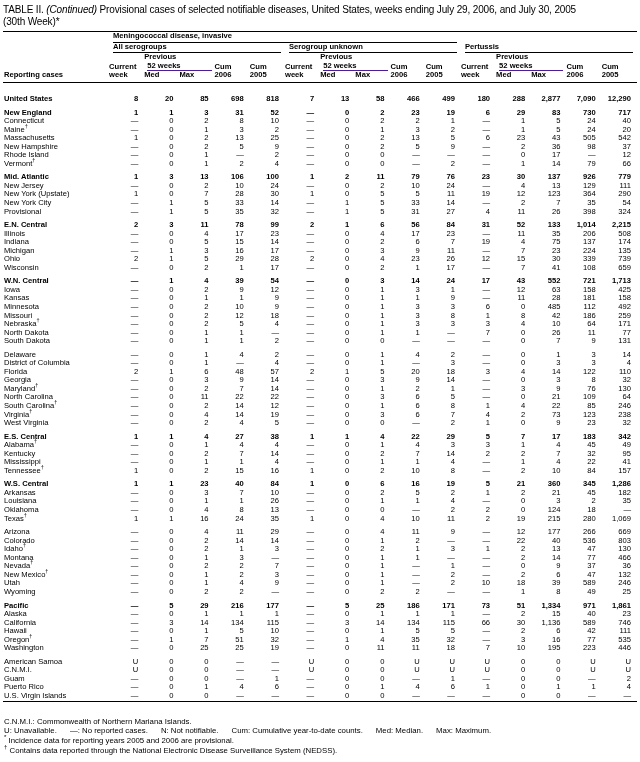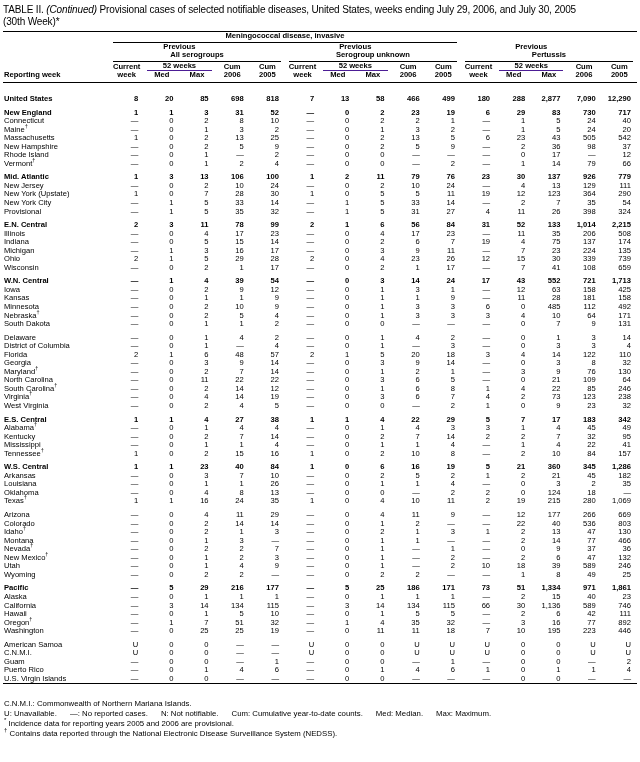--- a/index.html
+++ b/index.html
@@ -15,21 +15,21 @@
     letter-spacing:-0.15px; white-space:nowrap;
   }
   .title .cont { font-style:italic; }
   table.main {
     width:634px; table-layout:fixed; border-collapse:collapse;
     margin-top:3px;
     border-top:1px solid #000; border-bottom:1px solid #000;
   }
   col.c-label { width:106px; }
   col.c-num  { width:35.2px; }
-  th { font-weight:bold; font-size:7.6px; line-height:8.6px; vertical-align:bottom; text-align:center; padding:0; }
+  th { font-weight:bold; font-size:7.6px; line-height:8.6px; vertical-align:bottom; text-align:left; padding:0; }
   th .rule { border-bottom:1px solid #000; padding-bottom:1px; margin:0 4px; }
   th .rule52 { border-bottom:1px solid #4c1d95; padding-bottom:0; margin:0 3px; }
   tr.hdr-bottom th { border-bottom:1.5px solid #000; padding-bottom:2px; }
   th.ra { text-align:left; padding-left:1px; }
   td { font-size:7.6px; line-height:8.55px; padding:0; white-space:nowrap; }
   td.area { text-align:left; padding-left:1px; }
   td.num { text-align:right; padding-right:6px; }
   tr.bold td { font-weight:bold; }
   tr.spacer td { height:5px; line-height:5px; }
   tbody tr:first-child td { padding-top:12px; }
@@ -70,44 +70,44 @@
   <thead>
     <tr>
       <th></th>
       <th colspan="10">
           <div class="rule">Meningococcal disease, invasive</div>
         </th>
       <th colspan="5"></th>
     </tr>
     <tr>
       <th></th>
+      <th colspan="5">
+          <div class="rule">All serogroups</div>
+        </th>
+      <th colspan="5">
+          <div class="rule">Serogroup unknown</div>
+        </th>
+      <th colspan="5">
+          <div class="rule">Pertussis</div>
+        </th>
+    </tr>
+    <tr>
+      <th></th>
       <th></th>
         <th colspan="2">Previous</th>
         <th></th>
         <th></th>
       <th></th>
         <th colspan="2">Previous</th>
         <th></th>
         <th></th>
       <th></th>
         <th colspan="2">Previous</th>
         <th></th>
         <th></th>
-    </tr>
-    <tr>
-      <th></th>
-      <th colspan="5">
-          <div class="rule">All serogroups</div>
-        </th>
-      <th colspan="5">
-          <div class="rule">Serogroup unknown</div>
-        </th>
-      <th colspan="5">
-          <div class="rule">Pertussis</div>
-        </th>
     </tr>
     <tr>
       <th></th>
       <th>Current</th>
       <th colspan="2">
           <div class="rule52">52 weeks</div>
         </th>
       <th>Cum</th>
       <th>Cum</th>
       <th>Current</th>
@@ -117,21 +117,21 @@
       <th>Cum</th>
       <th>Cum</th>
       <th>Current</th>
       <th colspan="2">
           <div class="rule52">52 weeks</div>
         </th>
       <th>Cum</th>
       <th>Cum</th>
     </tr>
     <tr class="hdr-bottom">
-      <th class="ra">Reporting week</th>
+      <th class="ra">Reporting cases</th>
       <th>week</th>
       <th>Med</th>
       <th>Max</th>
       <th>2006</th>
       <th>2005</th>
       <th>week</th>
       <th>Med</th>
       <th>Max</th>
       <th>2006</th>
       <th>2005</th>
@@ -563,36 +563,72 @@
         <td class="num">1</td>
         <td class="num">3</td>
         <td class="num">3</td>
         <td class="num">6</td>
         <td class="num">0</td>
         <td class="num">485</td>
         <td class="num">112</td>
         <td class="num">492</td>
       </tr>
       <tr>
+        <td class="area">Missouri</td>
+        <td class="num">—</td>
+        <td class="num">0</td>
+        <td class="num">2</td>
+        <td class="num">12</td>
+        <td class="num">18</td>
+        <td class="num">—</td>
+        <td class="num">0</td>
+        <td class="num">1</td>
+        <td class="num">3</td>
+        <td class="num">8</td>
+        <td class="num">1</td>
+        <td class="num">8</td>
+        <td class="num">42</td>
+        <td class="num">186</td>
+        <td class="num">259</td>
+      </tr>
+      <tr>
         <td class="area">Nebraska<sup>†</sup></td>
         <td class="num">—</td>
         <td class="num">0</td>
         <td class="num">2</td>
         <td class="num">5</td>
         <td class="num">4</td>
         <td class="num">—</td>
         <td class="num">0</td>
         <td class="num">1</td>
         <td class="num">3</td>
         <td class="num">3</td>
         <td class="num">3</td>
         <td class="num">4</td>
         <td class="num">10</td>
         <td class="num">64</td>
         <td class="num">171</td>
+      </tr>
+      <tr>
+        <td class="area">North Dakota</td>
+        <td class="num">—</td>
+        <td class="num">0</td>
+        <td class="num">1</td>
+        <td class="num">1</td>
+        <td class="num">—</td>
+        <td class="num">—</td>
+        <td class="num">0</td>
+        <td class="num">1</td>
+        <td class="num">1</td>
+        <td class="num">—</td>
+        <td class="num">7</td>
+        <td class="num">0</td>
+        <td class="num">26</td>
+        <td class="num">11</td>
+        <td class="num">77</td>
       </tr>
       <tr>
         <td class="area">South Dakota</td>
         <td class="num">—</td>
         <td class="num">0</td>
         <td class="num">1</td>
         <td class="num">1</td>
         <td class="num">2</td>
         <td class="num">—</td>
         <td class="num">0</td>
@@ -1187,21 +1223,21 @@
         <td class="num">32</td>
         <td class="num">—</td>
         <td class="num">1</td>
         <td class="num">4</td>
         <td class="num">35</td>
         <td class="num">32</td>
         <td class="num">—</td>
         <td class="num">3</td>
         <td class="num">16</td>
         <td class="num">77</td>
-        <td class="num">892</td>
+        <td class="num">535</td>
       </tr>
       <tr>
         <td class="area">Washington</td>
         <td class="num">—</td>
         <td class="num">0</td>
         <td class="num">25</td>
         <td class="num">25</td>
         <td class="num">19</td>
         <td class="num">—</td>
         <td class="num">0</td>

